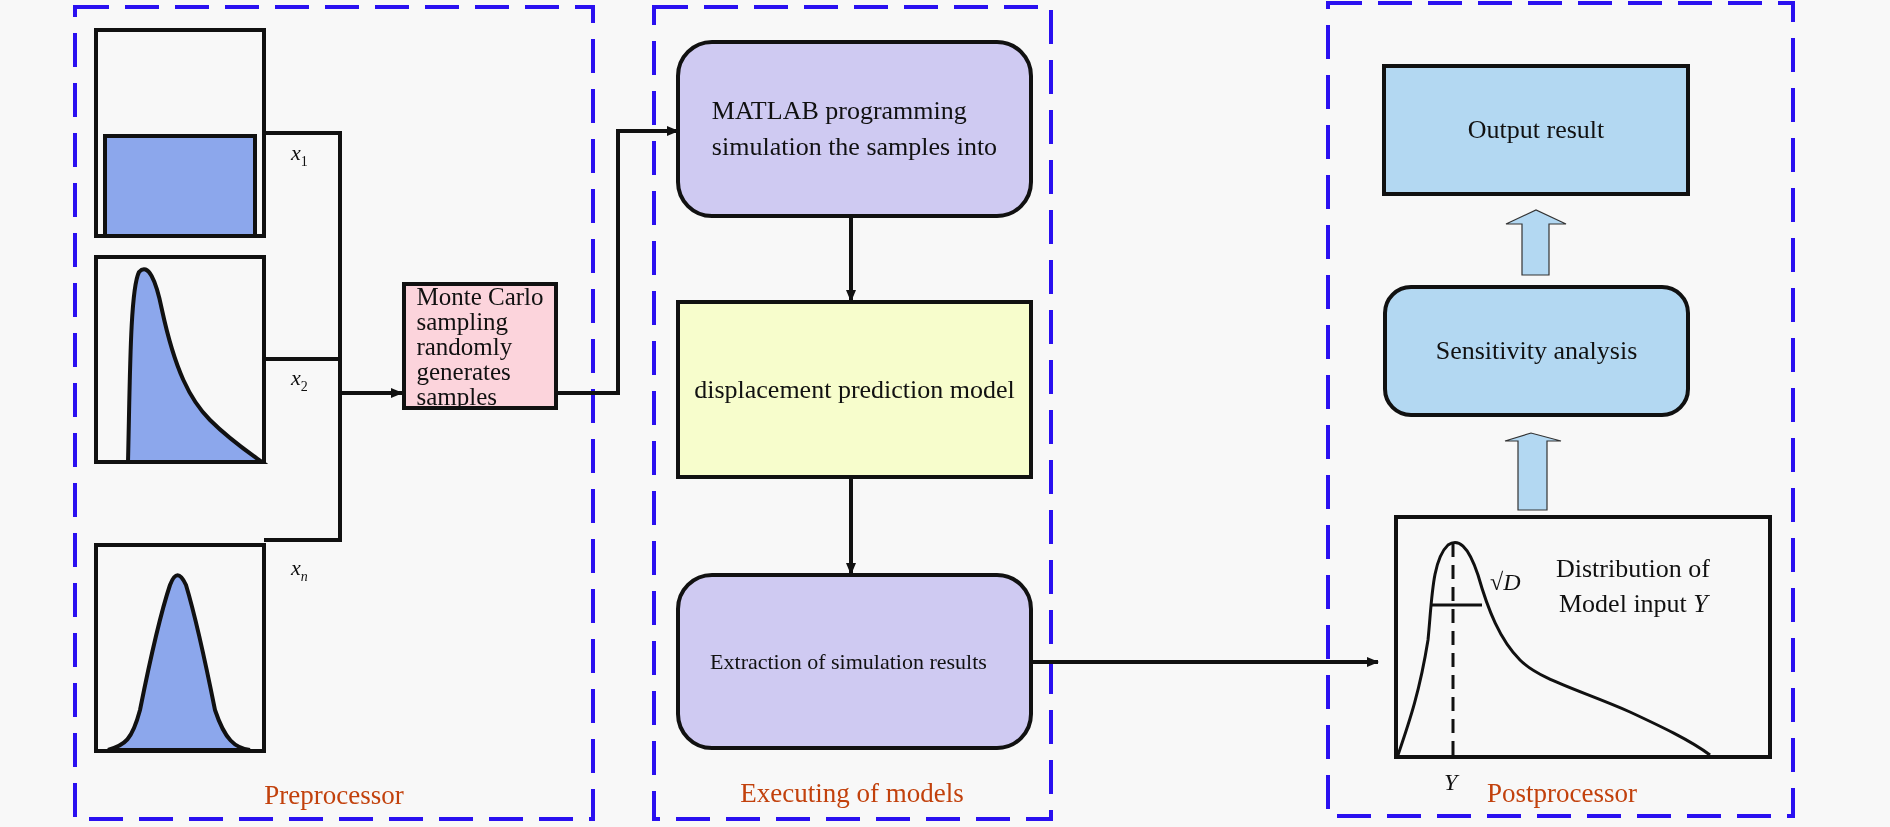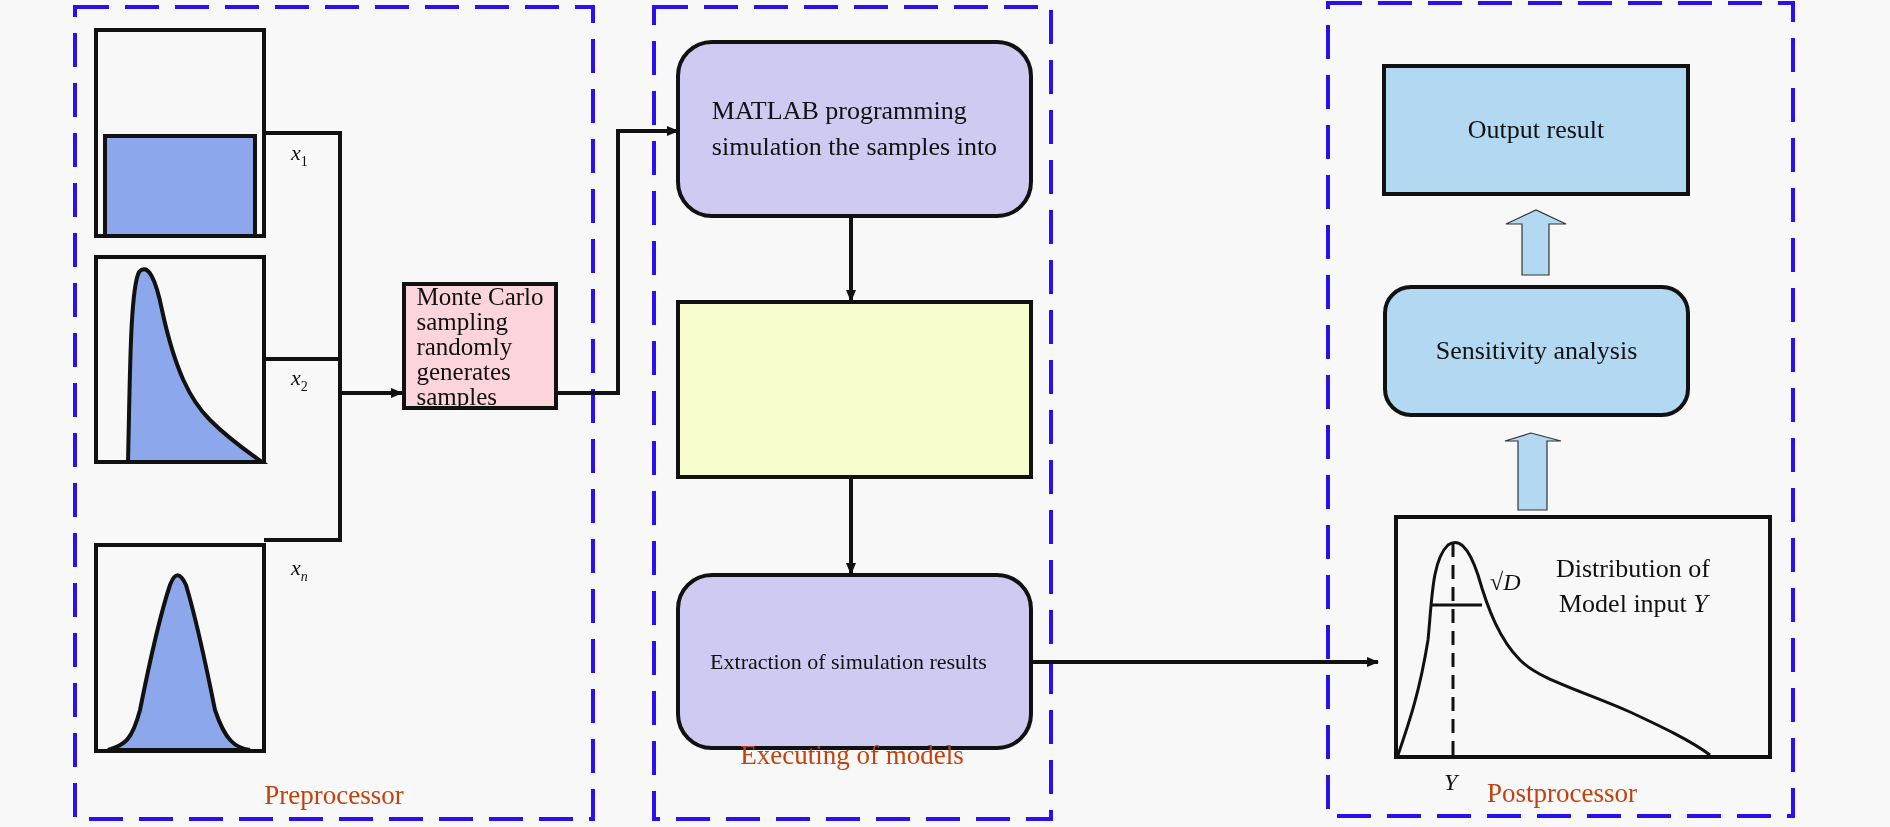--- a/index.html
+++ b/index.html
@@ -97,30 +97,31 @@
 
 <div class="box-text" style="left:678px; top:42px; width:353px; height:174px; font-size:26px; line-height:36px;">
   <div>
     <div>MATLAB programming</div>
     <div>simulation the samples into</div>
   </div>
 </div>
 
 <div class="box-text" style="left:678px; top:302px; width:353px; height:175px; font-size:26px; line-height:38px;">
   <div>
+    <div>displacement prediction model</div>
   </div>
 </div>
 
 <div class="box-text" style="left:672px; top:575px; width:353px; height:173px; font-size:22px;">
   <div>Extraction of simulation results</div>
 </div>
 
 <div class="box-text" style="left:1385px; top:287px; width:303px; height:128px; font-size:26px;">
   <div>Sensitivity analysis</div>
 </div>
 
 <div class="box-text" style="left:1384px; top:66px; width:304px; height:128px; font-size:26px;">
   <div>Output result</div>
 </div>
 
 <div class="section-label" style="left:234px; top:780px; width:200px;">Preprocessor</div>
-<div class="section-label" style="left:722px; top:740px; width:260px;">Executing of models</div>
+<div class="section-label" style="left:722px; top:778px; width:260px;">Executing of models</div>
 <div class="section-label" style="left:1462px; top:778px; width:200px;">Postprocessor</div>
 
 </body></html>

